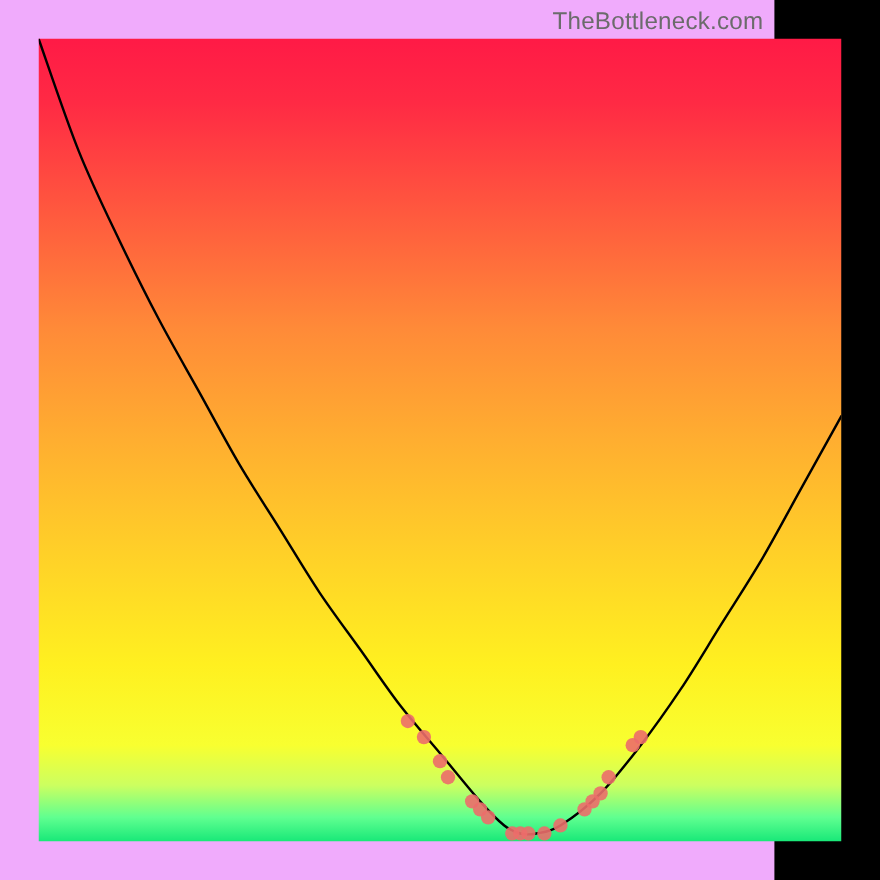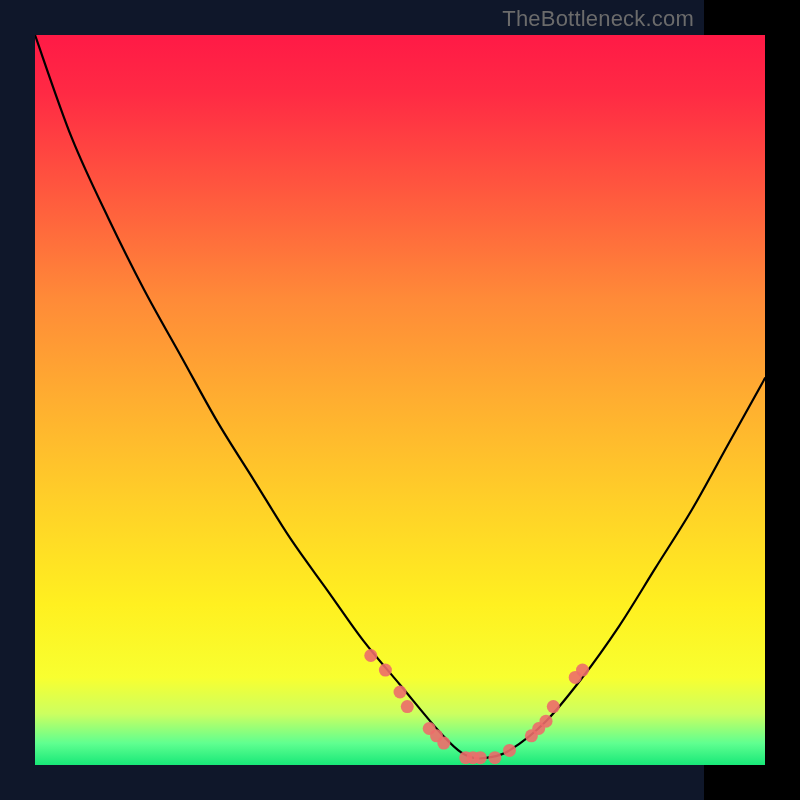--- a/index.html
+++ b/index.html
@@ -9,21 +9,21 @@
     height: 800px;
     background: #000;
     overflow: hidden;
   }
   .frame {
     position: absolute;
     left: 0;
     top: 0;
     width: 704px;
     height: 800px;
-    background: #0f172a;
+    background: #f0abfc;
   }
   .plot-area {
     position: absolute;
     left: 35px;
     top: 35px;
     width: 730px;
     height: 730px;
     overflow: hidden;
   }
   .gradient {

